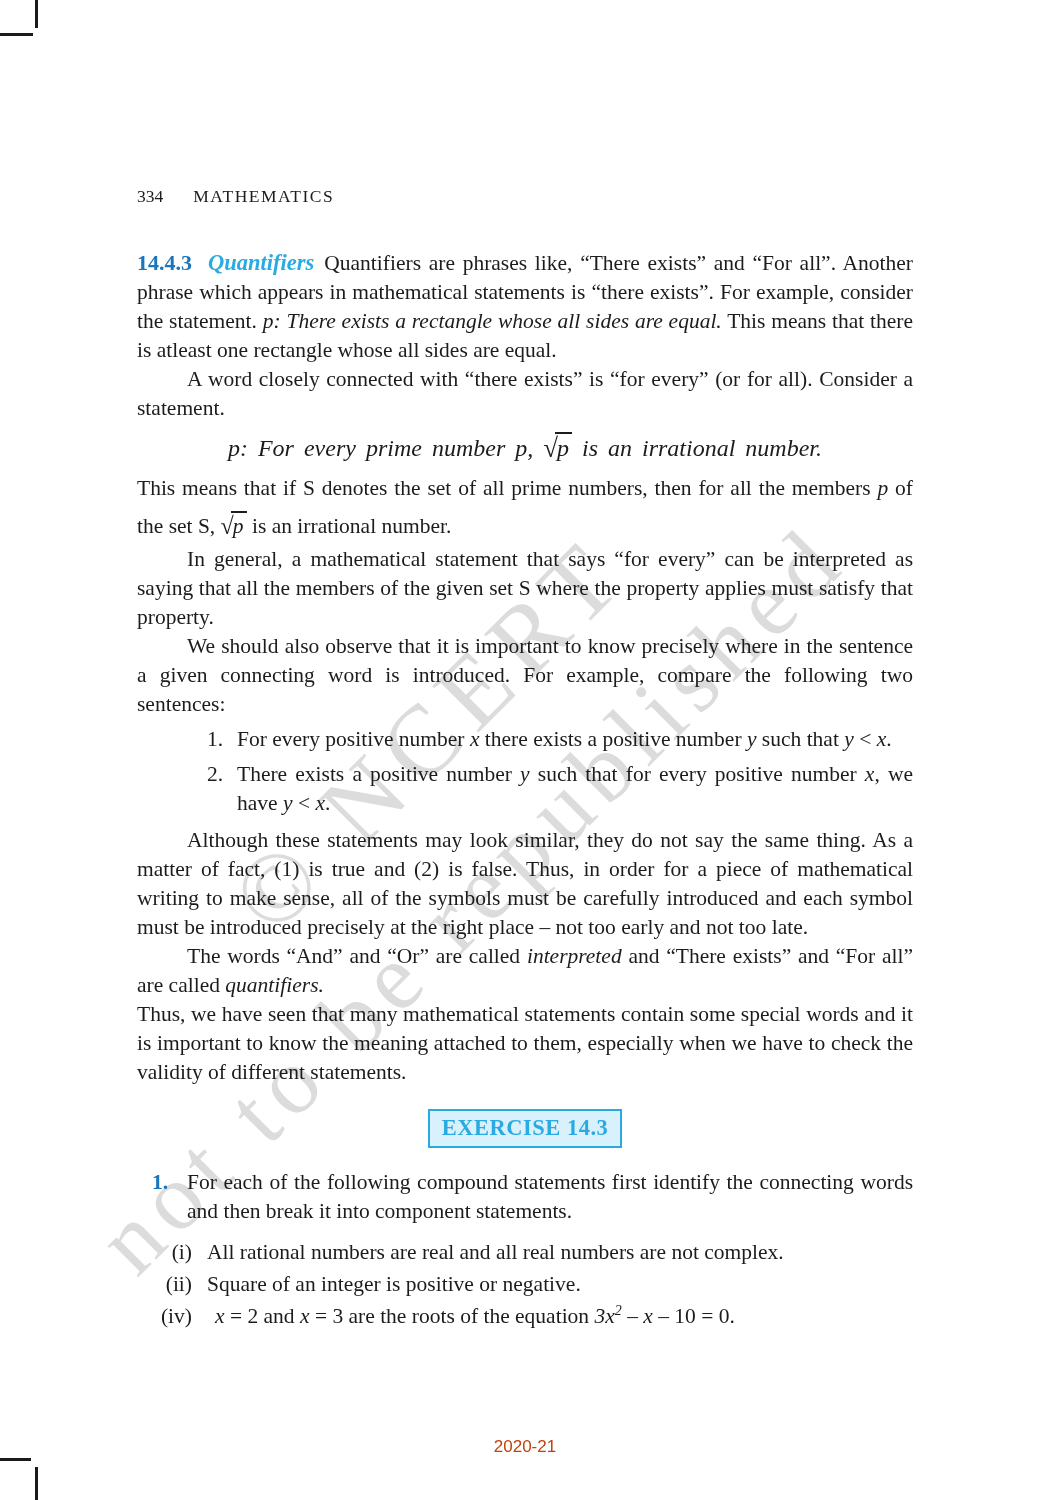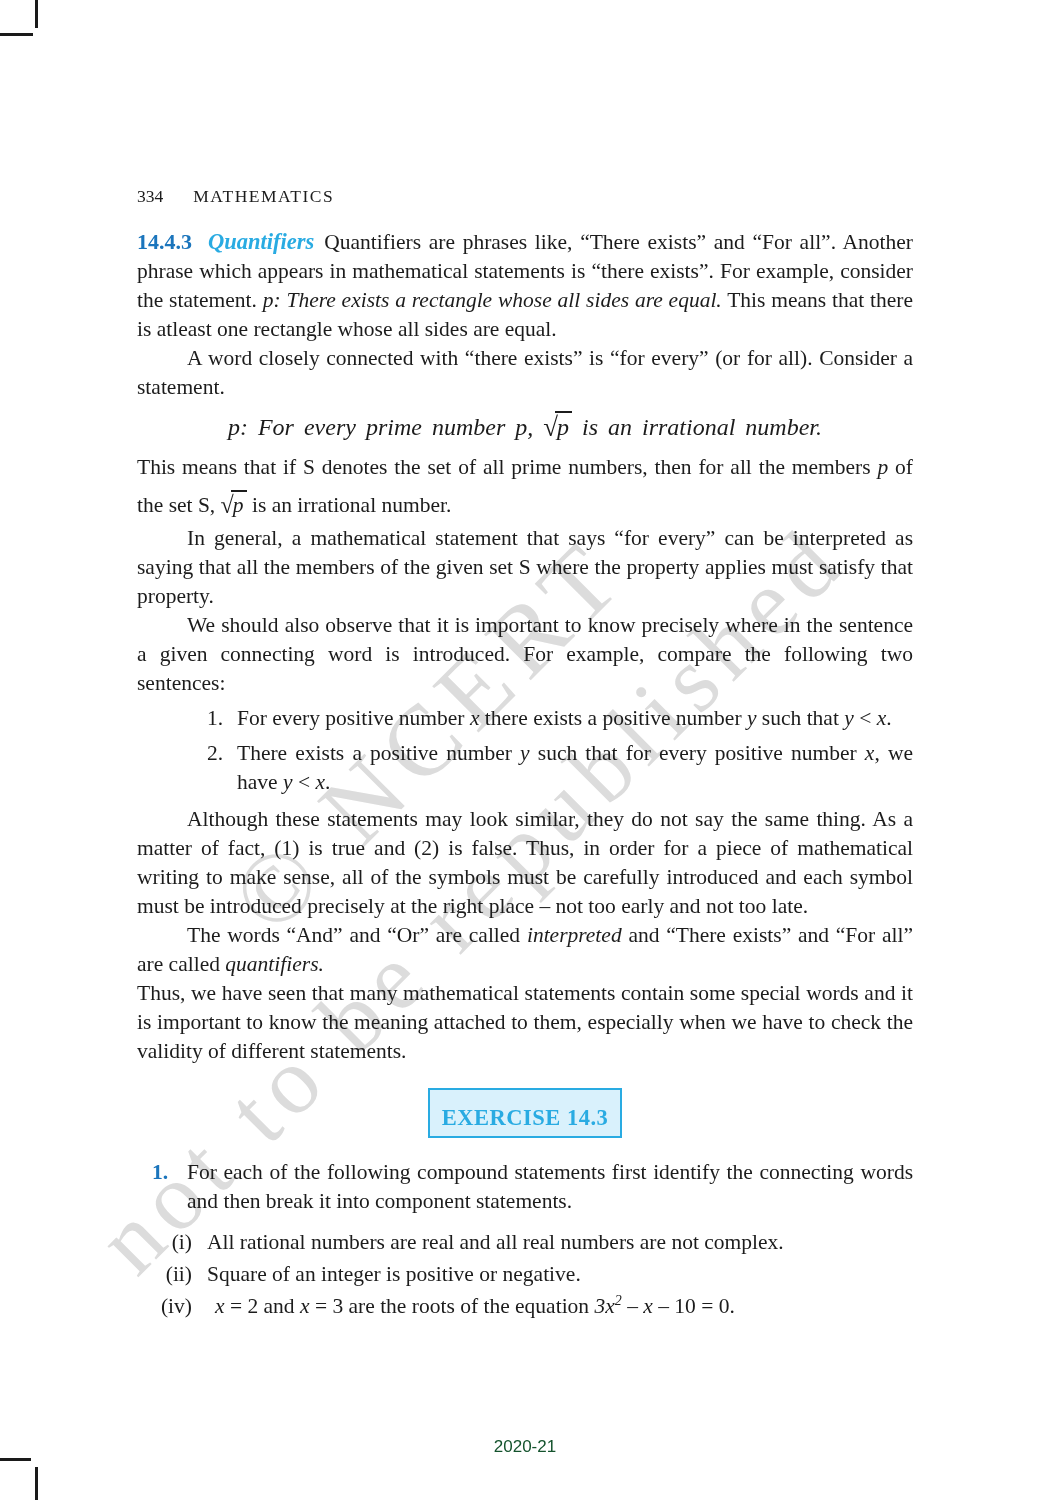--- a/index.html
+++ b/index.html
@@ -16,51 +16,51 @@
   
   .watermark {
     position:absolute; z-index:0; white-space:nowrap; user-select:none;
     color:var(--watermark-gray,#dcdcdc); font-family:"Liberation Serif",serif;
     transform:rotate(-45deg); transform-origin:left bottom;
   }
   .wm1 { left:285px; top:850px; height:100px; line-height:100px; font-size:100px; letter-spacing:12px; }
   .wm2 { left:148px; top:1195px; height:95px;  line-height:95px;  font-size:95px;  letter-spacing:10px; }
   
   .content { position:absolute; left:137px; top:186px; width:776px; z-index:1; }
-  .page-header { display:flex; align-items:baseline; gap:30px; font-size:17.5px; margin:0 0 20px 0; }
+  .page-header { display:flex; align-items:baseline; gap:30px; font-size:17.5px; margin:0 0 41px 0; }
   .subject { letter-spacing:1.5px; }
   .para { margin:0; font-size:21.5px; line-height:29px; text-align:justify; }
   .indent { text-indent:50px; }
   .sec-num { font-weight:bold; font-style:normal; color:var(--heading-blue,#1b75bc); font-size:22px; margin-right:16px; }
   .sec-title { font-weight:bold; font-style:italic; color:var(--accent-cyan,#29abe2); font-size:22.5px; margin-right:10px;margin-top:16px; }
   .formula { margin:9px 0 7px 0; text-align:center; font-style:italic; font-size:24px; word-spacing:4px; line-height:30px; }
   .p3 { line-height:37px; }
   .sqrt { white-space:nowrap; }
   .sqrt-sign { font-style:normal; font-size:1.12em; position:relative; top:1px; }
   .radicand { border-top:2px solid currentColor; padding:1px 3px 0 2px; margin-left:-3px; font-style:italic; }
   .numlist { margin:6px 0 8px 0; }
   .numitem { position:relative; padding-left:100px; margin-bottom:6px; font-size:21.5px; line-height:29px; text-align:justify; }
   .numitem .num { position:absolute; left:70px; }
   .exercise-wrap { text-align:center; margin:22px 0 20px 0; }
   .exercise-box {
     display:inline-block; border:2.5px solid var(--accent-cyan,#29abe2);
     background:var(--exercise-bg,#d9f1fc); color:var(--accent-cyan,#29abe2);
-    font-weight:bold; font-size:22.5px; padding:15px 12px 5px 12px; letter-spacing:0.5px;
+    font-weight:bold; font-size:22.5px; padding:4px 12px 5px 12px; letter-spacing:0.5px;
   }
   .qitem { position:relative; padding-left:50px; font-size:21.5px; line-height:29px; text-align:justify; }
   .qitem .qnum { position:absolute; left:15px; color:var(--heading-blue,#1b75bc); font-weight:bold; }
   .subitems { margin-top:11px; }
   .subitem { display:flex; line-height:31px; font-size:21.5px; margin-bottom:1px; }
   .subitem .roman { width:55px; text-align:right; margin-right:15px; flex:none; }
   .subitem .lead-space { padding-left:8px; }
   i { font-style:italic; }
   sup { font-size:0.65em; line-height:0; }
   .footer {
     position:absolute; left:0; top:1437px; width:1050px; text-align:center; z-index:1;
-    font-family:"Liberation Sans", sans-serif; font-size:17px; color:#14532d;
+    font-family:"Liberation Sans", sans-serif; font-size:17px; color:#c2410c;
   }
 </style>
 </head>
 <body>
 
 <div class="page">
 
   <div class="crop tl-v"></div>
   <div class="crop tl-h"></div>
   <div class="crop bl-h"></div>

